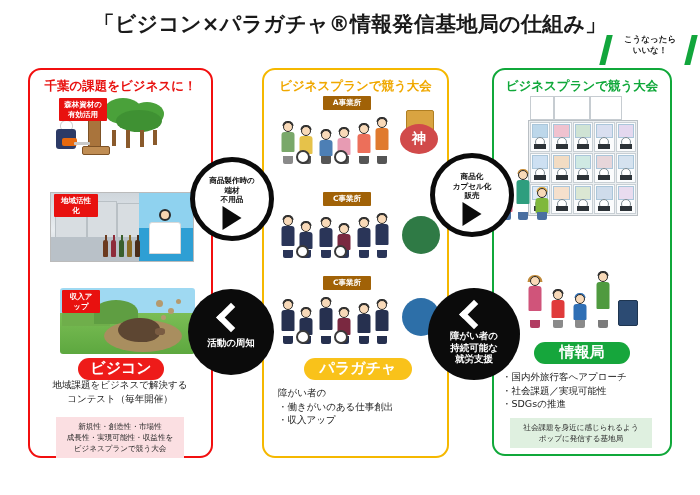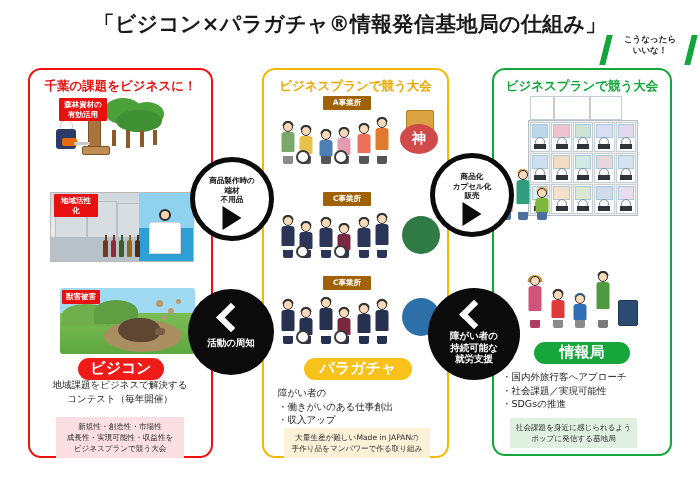--- a/index.html
+++ b/index.html
@@ -210,21 +210,21 @@
       <div class="hill" style="left:34px;top:12px;width:44px;height:24px;background:#5f9e42;"></div>
       <div class="mud" style="left:44px;top:32px;width:78px;height:32px;background:#a98e5f;"></div>
       <div class="boar" style="left:58px;top:30px;width:42px;height:24px;">
         <div class="snout"></div>
       </div>
       <div class="dirt" style="left:96px;top:12px;width:7px;height:7px;"></div>
       <div class="dirt" style="left:108px;top:20px;width:6px;height:6px;"></div>
       <div class="dirt" style="left:101px;top:27px;width:5px;height:5px;"></div>
       <div class="dirt" style="left:116px;top:11px;width:5px;height:5px;"></div>
     </div>
-    <div class="tag red" style="left:32px;top:220px;width:38px;">獣害被害</div>
+    <div class="tag red" style="left:32px;top:220px;width:38px;">収入アップ</div>
 
     <div class="pill red" style="left:48px;top:288px;width:86px;">ビジコン</div>
     <div class="desc center" style="left:6px;top:308px;width:168px;">地域課題をビジネスで解決する
 コンテスト（毎年開催）</div>
     <div class="note pink" style="left:26px;top:347px;width:128px;">新規性・創造性・市場性
 成長性・実現可能性・収益性を
 ビジネスプランで競う大会</div>
   </div>
 
   <div class="panel" id="panel-mid">
@@ -357,22 +357,20 @@
           <div class="body" style="height:21px;background:#26304f;"></div>
           <div class="legs" style="background:#26304f;"></div>
         </div>
     </div>
     <div class="prod" style="left:138px;top:228px;width:38px;height:38px;background:#2d6fa8;"></div>
 
     <div class="pill amber" style="left:40px;top:288px;width:108px;">パラガチャ</div>
     <div class="desc" style="left:14px;top:316px;width:170px;">障がい者の
 ・働きがいのある仕事創出
 ・収入アップ</div>
-    <div class="note cream" style="left:20px;top:358px;width:146px;">大量生産が難しいMade in JAPANの
-手作り品をマンパワーで作る取り組み</div>
   </div>
 
   <div class="panel" id="panel-right">
     <div class="phead">ビジネスプランで競う大会</div>
 
     <div class="topposter" style="left:36px;top:26px;width:22px;height:22px;"></div>
     <div class="topposter" style="left:60px;top:26px;width:34px;height:22px;"></div>
     <div class="topposter" style="left:96px;top:26px;width:30px;height:22px;"></div>
 
     <div class="gachawall" style="left:34px;top:50px;width:110px;height:96px;">
@@ -500,21 +498,21 @@
           <div class="body" style="height:27px;background:#4f9a3f;"></div>
           <div class="legs" style="background:#7b7b7b;"></div>
         </div>
       <div class="suitcase" style="left:96px;bottom:2px;width:18px;height:24px;"></div>
     </div>
 
     <div class="pill green" style="left:40px;top:272px;width:96px;">情報局</div>
     <div class="desc" style="left:8px;top:300px;width:170px;">・国内外旅行客へアプローチ
 ・社会課題／実現可能性
 ・SDGsの推進</div>
-    <div class="note mint" style="left:16px;top:348px;width:127px;">社会課題を身近に感じられるよう
+    <div class="note mint" style="left:16px;top:348px;width:142px;">社会課題を身近に感じられるよう
 ポップに発信する基地局</div>
   </div>
 
   <div class="circ outline" style="left:190px;top:157px;width:84px;height:84px;">
     <div class="ctext">商品製作時の
 端材
 不用品</div>
     <div class="tri-right" style="top:44px;"></div>
   </div>
 

